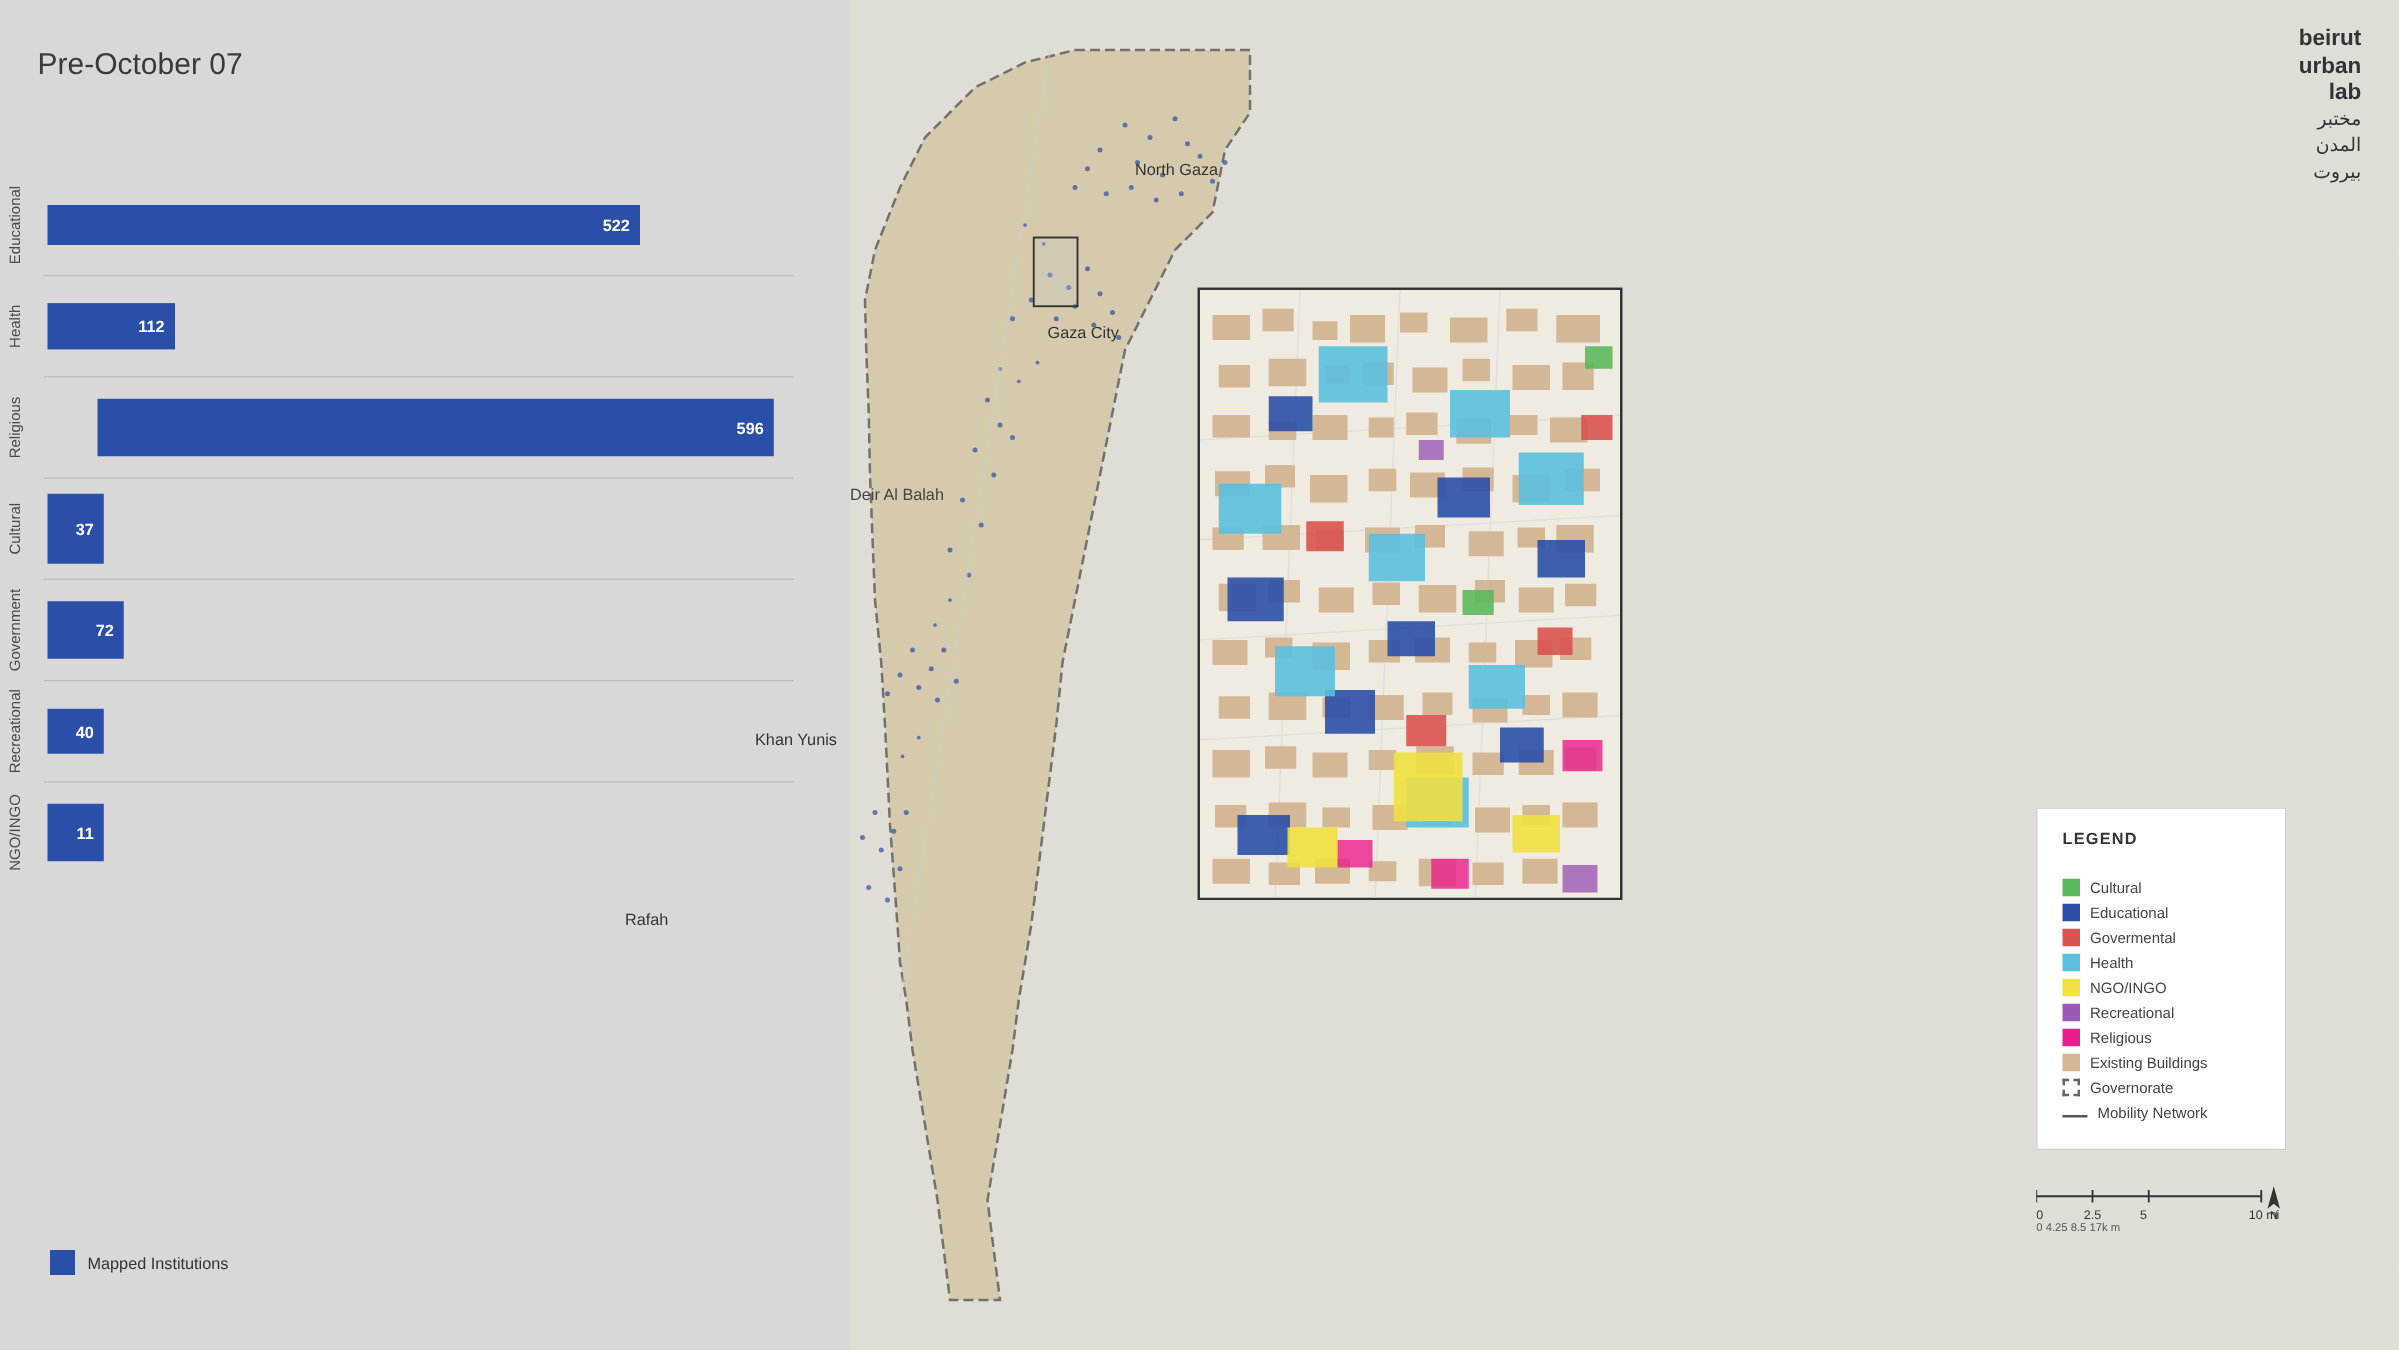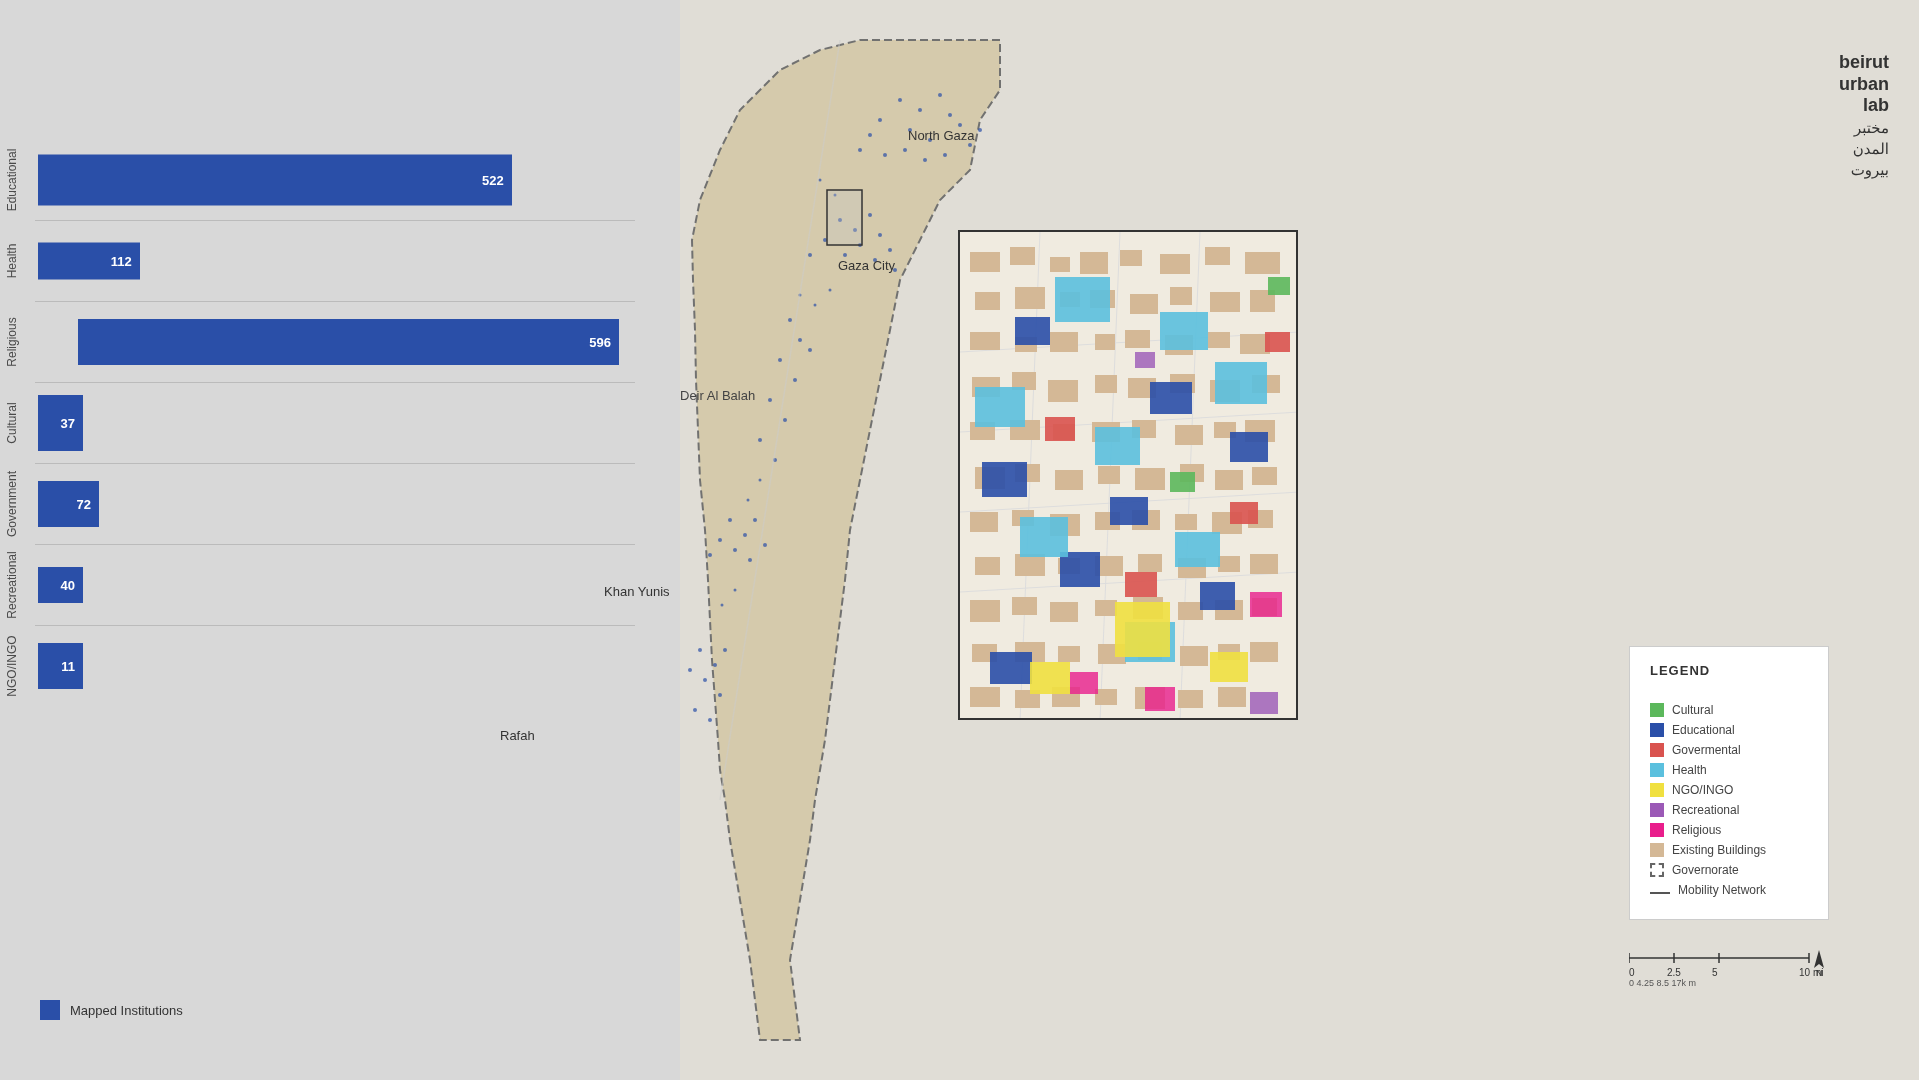--- a/index.html
+++ b/index.html
@@ -154,21 +154,20 @@
       background: #2a4fa8;
     }
 
     
     .logo-area {
       position: absolute;
       right: 30px;
       top: 20px;
       z-index: 20;
       text-align: right;
-      margin-top: 32px;
     }
 
     .logo-text-en {
       font-size: 18px;
       font-weight: 700;
       color: #333;
       line-height: 1.2;
     }
 
     .logo-text-ar {
@@ -215,20 +214,21 @@
       background: #bbb;
       margin: 0 35px;
     }
   </style>
 </head>
 <body>
 
 <div class="left-panel"></div>
 
 <div class="title-area">
+  <div class="sub-title">Pre-October 07</div>
 </div>
 
 <div class="logo-area">
   <div class="logo-text-en">beirut</div>
   <div class="logo-text-en">urban</div>
   <div class="logo-text-en">lab</div>
   <div class="logo-text-ar">مختبر<br>المدن<br>بيروت</div>
 </div>
 
 <div class="map-svg-container">
@@ -467,21 +467,21 @@
 
     <rect x="290" y="460" width="28" height="22" fill="#9b59b6" opacity="0.8"></rect>
     <rect x="175" y="120" width="20" height="16" fill="#9b59b6" opacity="0.8"></rect>
   </svg>
 </div>
 
 <div class="chart-area" id="chart-area">
 <div class="chart-row" style="height: 80px; position: relative;">
       <div class="chart-label" style="position: absolute; left: 5px; top: 50%; transform: translateY(-50%) rotate(180deg); writing-mode: vertical-rl; font-size: 12px; color: rgb(74, 74, 74); width: 28px; text-align: center;">Educational</div>
       <div style="position: absolute; left: 38px; top: 50%; transform: translateY(-50%); display: flex; align-items: center;">
-        <div class="bar" style="width: 473.815px; height: 51px;">
+        <div class="bar" style="width: 473.815px; height: 32px;">
           <span class="bar-value">522</span>
         </div>
       </div>
     </div>
     <div class="chart-divider"></div>
     <div class="chart-row" style="height: 80px; position: relative;">
       <div class="chart-label" style="position: absolute; left: 5px; top: 50%; transform: translateY(-50%) rotate(180deg); writing-mode: vertical-rl; font-size: 12px; color: rgb(74, 74, 74); width: 28px; text-align: center;">Health</div>
       <div style="position: absolute; left: 38px; top: 50%; transform: translateY(-50%); display: flex; align-items: center;">
         <div class="bar" style="width: 101.662px; height: 37px;">
           <span class="bar-value">112</span>

